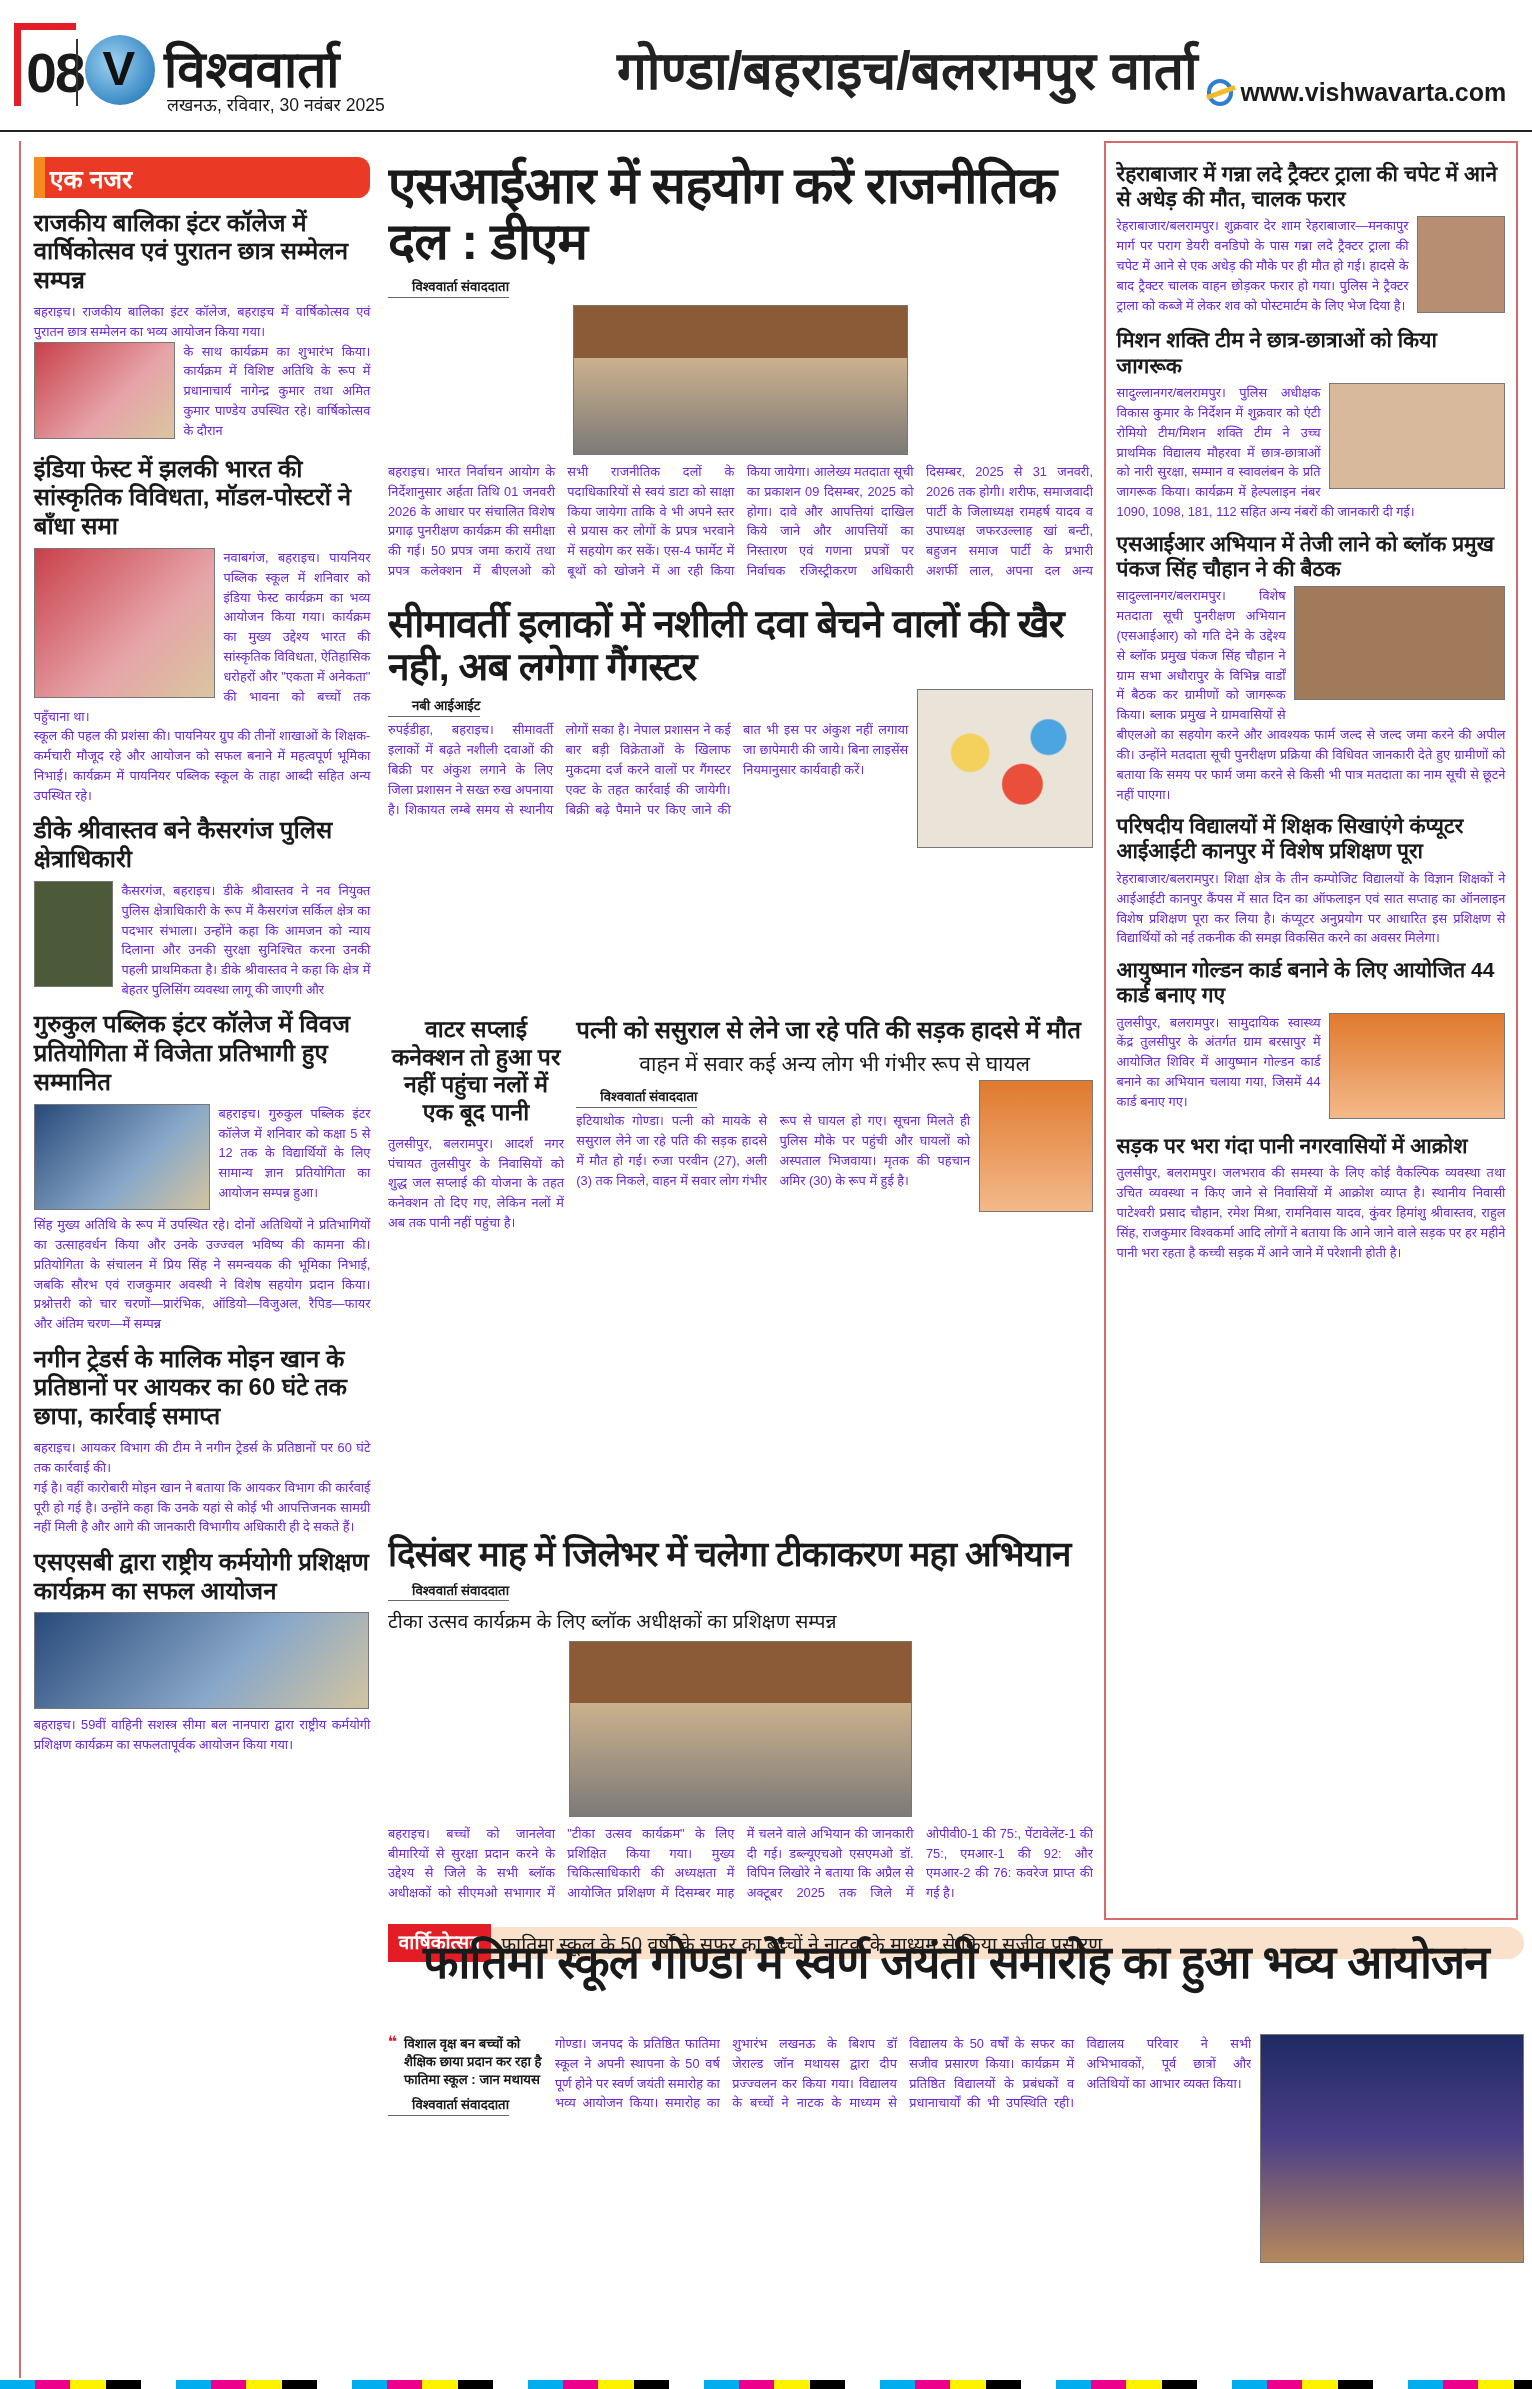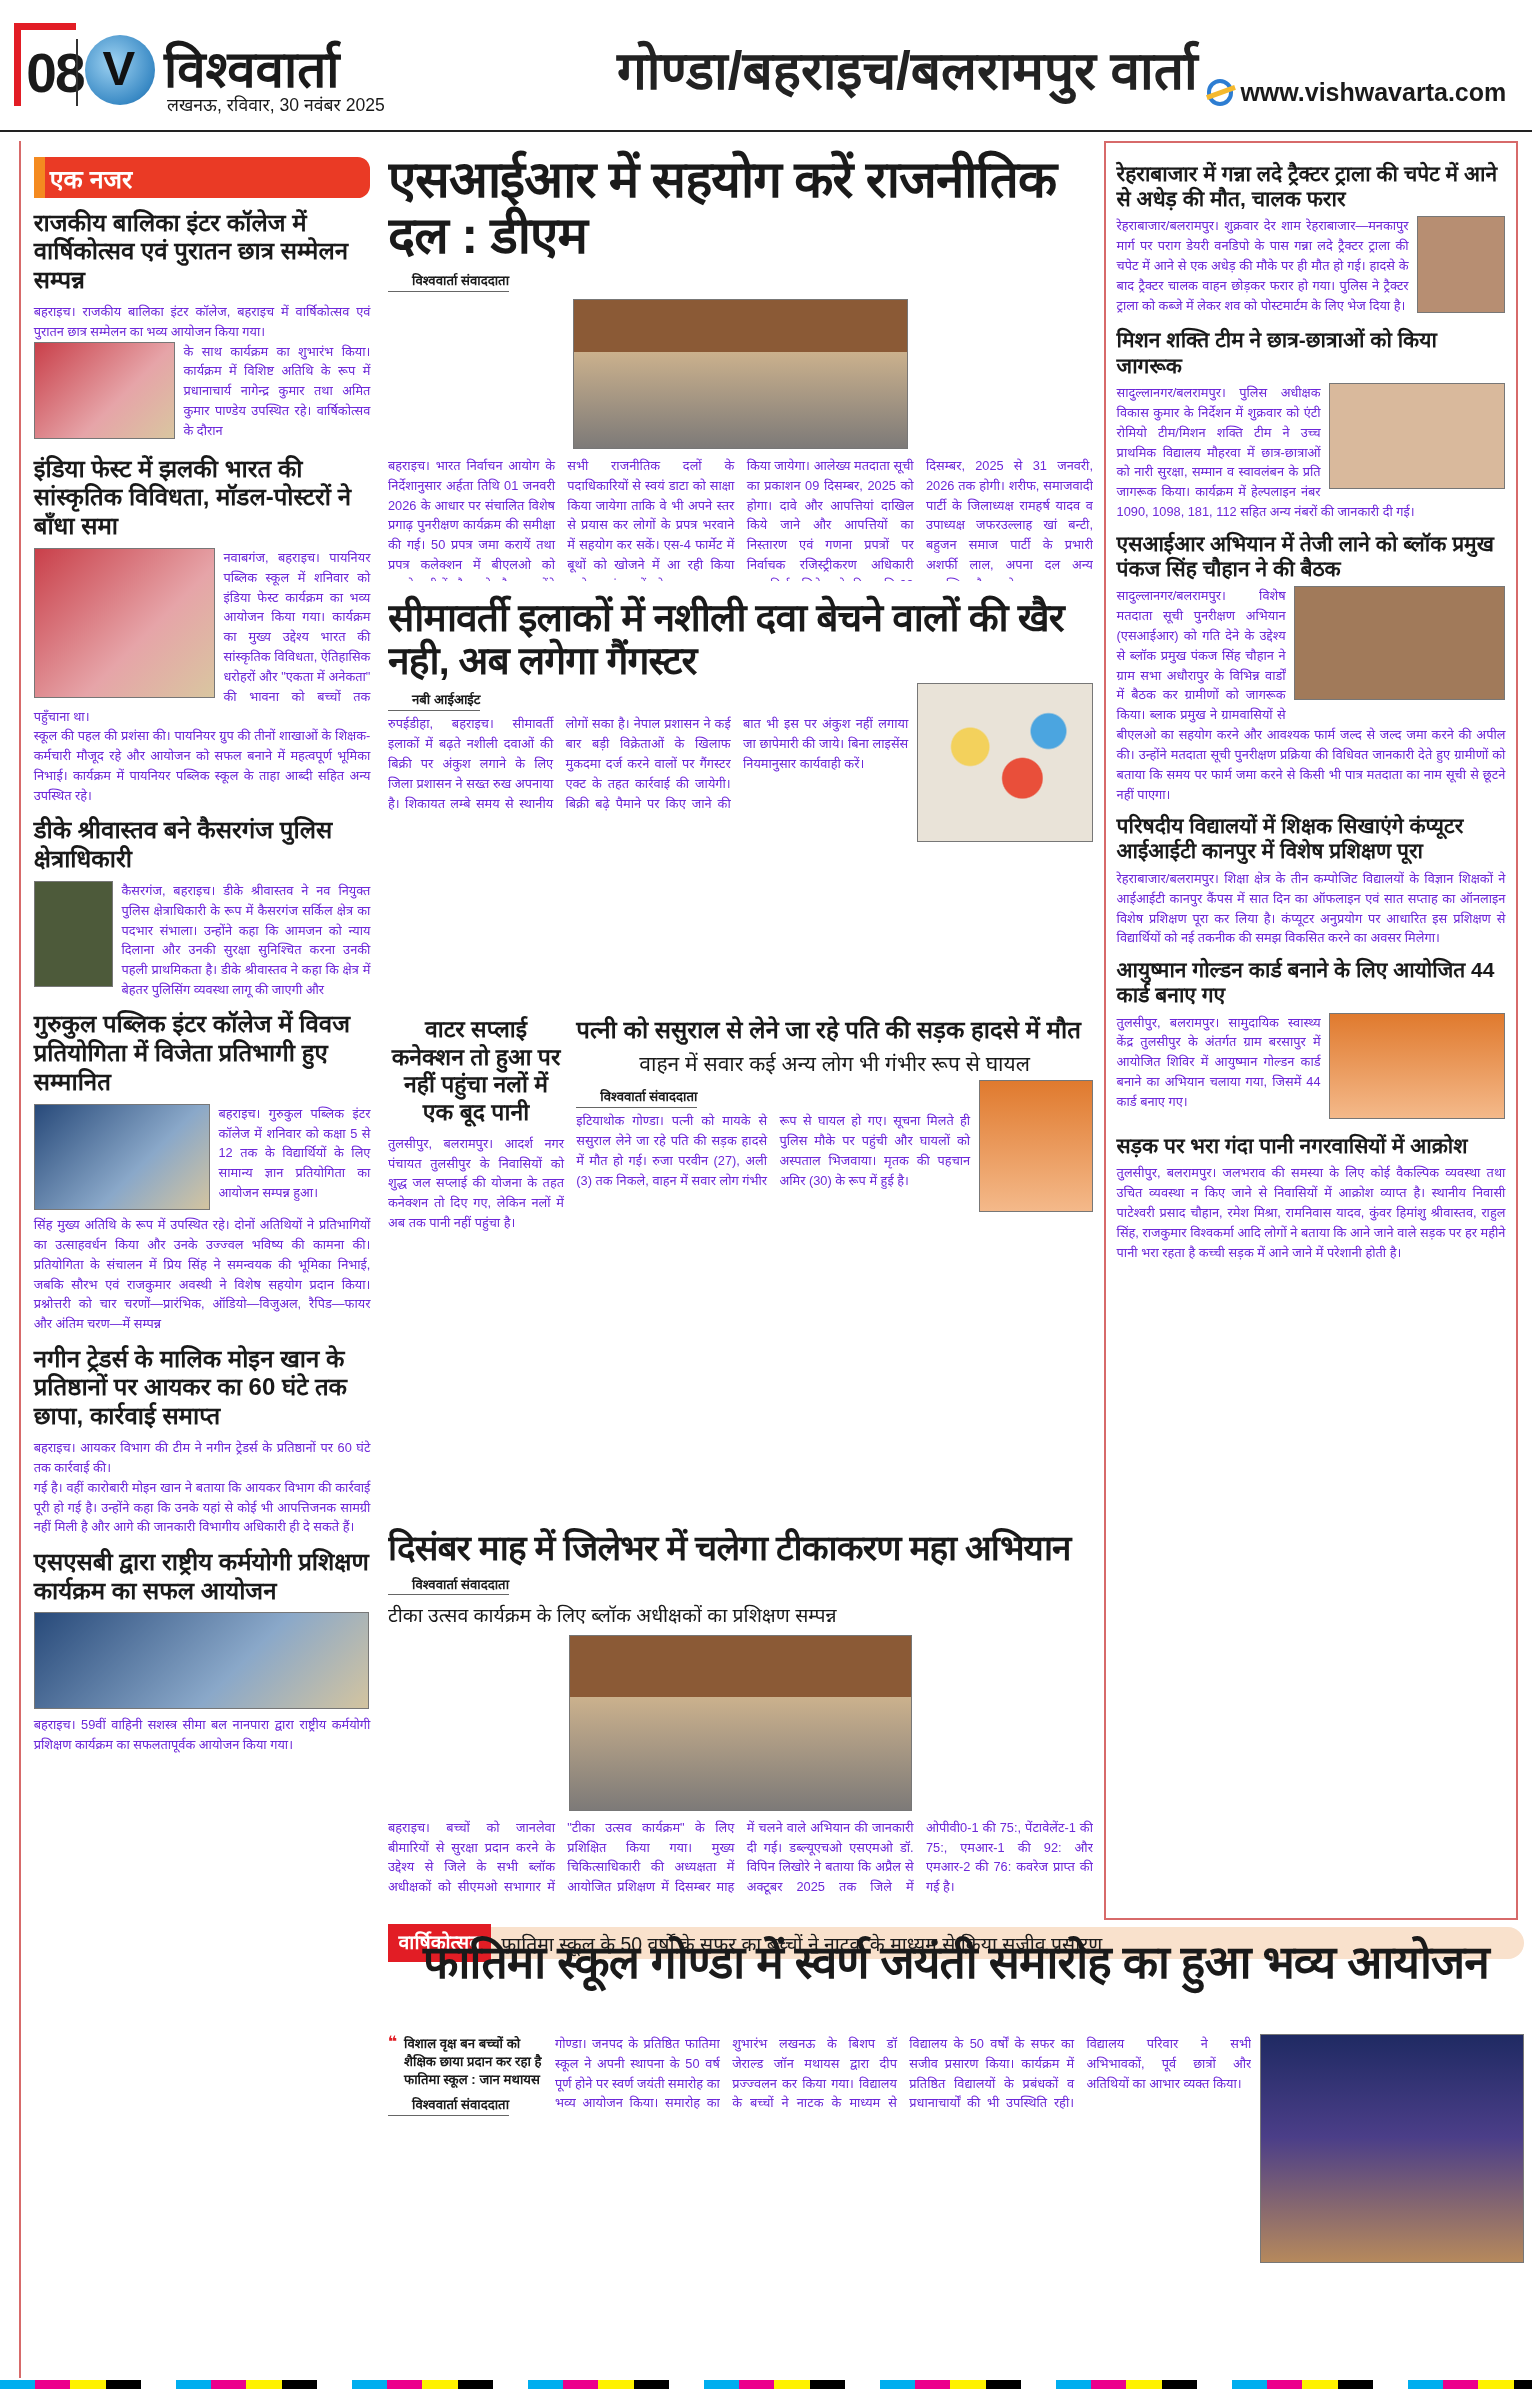--- a/index.html
+++ b/index.html
@@ -29,21 +29,21 @@
   .photo.blue { background: linear-gradient(135deg, #284a7a, #8aa8c9 60%, #d3c4a0); }
   .photo.room { background: linear-gradient(180deg, #8b5a36 0 35%, #cbb18d 35%, #7d7a78); }
   .photo.pills { background: radial-gradient(circle at 30% 40%, #f3d15c 0 12%, transparent 13%), radial-gradient(circle at 60% 60%, #e94f3a 0 14%, transparent 15%), radial-gradient(circle at 75% 30%, #4ba5e0 0 10%, transparent 11%), #e9e3d8; }
   .photo.stage { background: linear-gradient(180deg, #1f2a63, #4b3e88 45%, #b6895c); }
   .photo.orange { background: linear-gradient(180deg, #e07a2e, #f4b98a); }
   .float-r { float: right; margin: 0 0 5.3px 8.8px; }
   .float-l { float: left; margin: 0 8.8px 5.3px 0; }
   .clear { clear: both; }
 
   .midcol { left: 388px; width: 705px; }
-  .h-main { font-size: 51px; font-weight: bold; line-height: 1.1; letter-spacing: -0.9px; margin-top: 11px; }
+  .h-main { font-size: 51px; font-weight: bold; line-height: 1.1; letter-spacing: -0.9px; margin-top: 17px; }
   .byline { font-size: 13.2px; font-weight: bold; border-bottom: 1.8px solid #666; display: inline-block; padding-bottom: 1.8px; margin: 7px 0 3.5px; padding-left: 24px; }
   .cols4 { column-count: 4; column-gap: 12.3px; }
   .cols3 { column-count: 3; column-gap: 12.3px; }
   .cols2 { column-count: 2; column-gap: 12.3px; }
 
   .rightcol { left: 1104px; width: 414px; height: 1779px; border-left: 2.6px solid #d76a6a; border-right: 2.6px solid #d76a6a; border-top: 2.6px solid #d76a6a; border-bottom: 2.6px solid #d76a6a; padding: 8.8px 10.6px; }
   .h-right { font-size: 21px; font-weight: bold; line-height: 1.2; margin: 8.8px 0 5.3px; }
 
   .strip { position: absolute; left: 388px; top: 1927px; width: 1136px; height: 32px; background: #f9e1cc; border-radius: 0 16px 16px 0; display: flex; align-items: center; }
   .strip-tag { background: #e21d25; color: #ffffff; font-size: 19.4px; font-weight: bold; padding: 3.5px 10.6px; height: 38px; }

